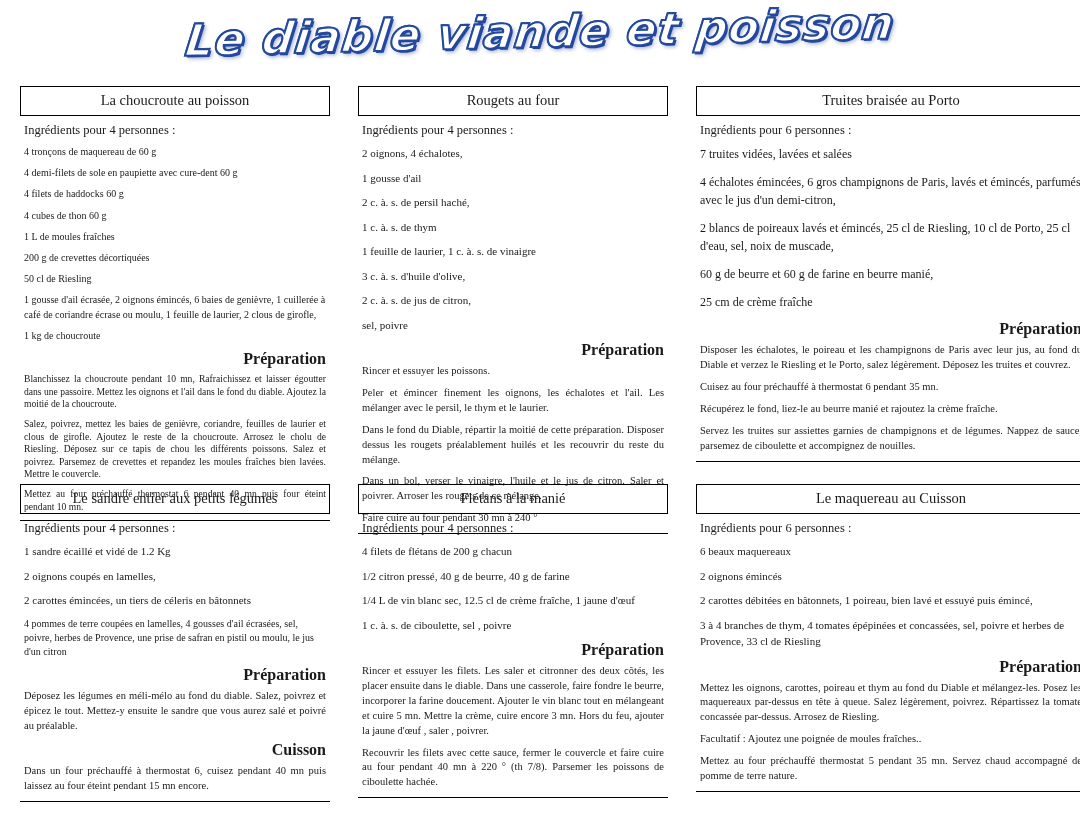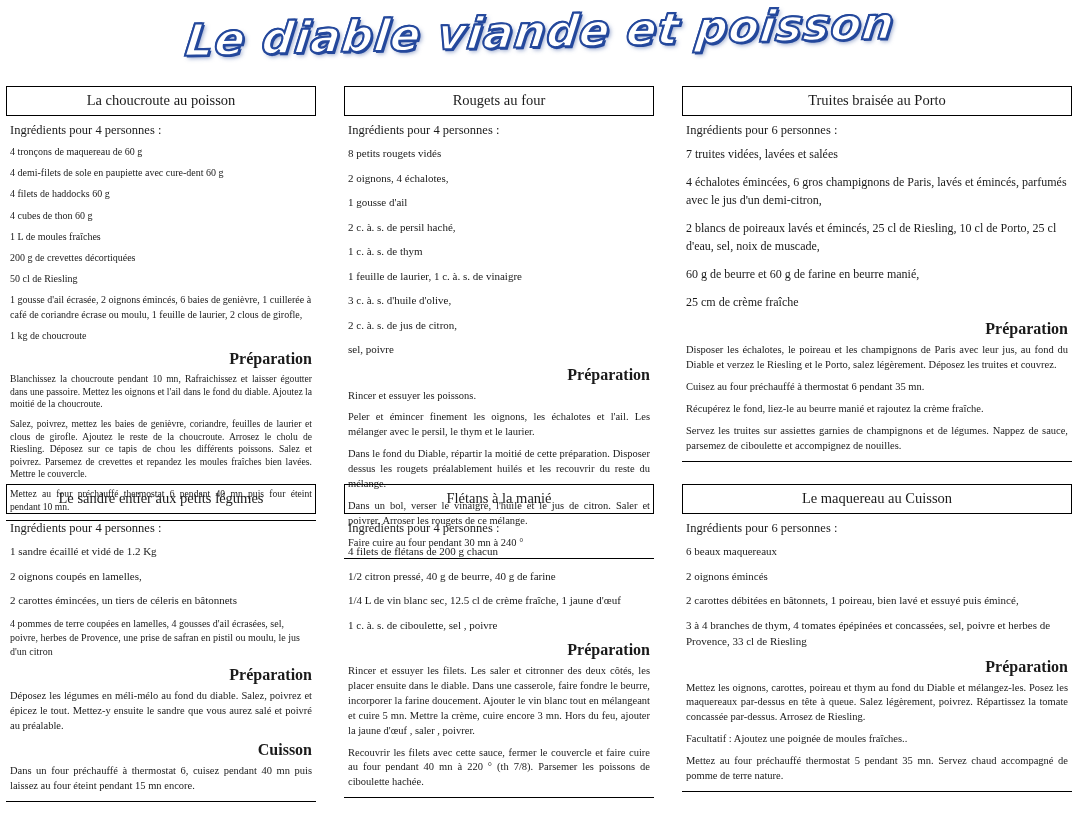--- a/index.html
+++ b/index.html
@@ -43,21 +43,21 @@
        2px 2px 0 #24489c,
       -1px -1px 0 #24489c,
        3px 3px 4px rgba(60,90,160,0.55);
     transform: skewX(-8deg) rotate(-1.4deg);
     transform-origin: center;
   }
   
   .grid {
     position: absolute;
     top: 86px;
-    left: 2px;
+    left: 16px;
     width: 1048px;
     height: 716px;
     display: grid;
     grid-template-columns: 318px 318px 398px;
     grid-template-rows: 378px 320px;
     column-gap: 8px;
     row-gap: 10px;
     gap: 20px;
   }
   .card {
@@ -139,21 +139,20 @@
         <div class="para">Salez, poivrez, mettez les baies de genièvre, coriandre, feuilles de laurier et clous de girofle. Ajoutez le reste de la choucroute. Arrosez le cholu de Riesling. Déposez sur ce tapis de chou les différents poissons. Salez et poivrez. Parsemez de crevettes et repandez les moules fraîches bien lavées. Mettre le couvercle.</div>
         <div class="para">Mettez au four préchauffé thermostat 6 pendant 40 mn puis four éteint pendant 10 mn.</div>
       </div>
       <div class="rule-bottom"></div>
     </div>
 
     <div class="card c2">
       <div class="card-head with-sides">Rougets au four</div>
       <div class="card-body">
         <div class="intro">Ingrédients pour 4 personnes :</div>
-        <div class="ing mid">8 petits rougets vidés</div>
         <div class="ing mid">2 oignons, 4 échalotes,</div>
         <div class="ing mid">1 gousse d'ail</div>
         <div class="ing mid">2 c. à. s. de persil haché,</div>
         <div class="ing mid">1 c. à. s. de thym</div>
         <div class="ing mid">1 feuille de laurier, 1 c. à. s. de vinaigre</div>
         <div class="ing mid">3 c. à. s. d'huile d'olive,</div>
         <div class="ing mid">2 c. à. s. de jus de citron,</div>
         <div class="ing mid">sel, poivre</div>
         <div class="section-title">Préparation</div>
         <div class="para mid">Rincer et essuyer les poissons.</div>

